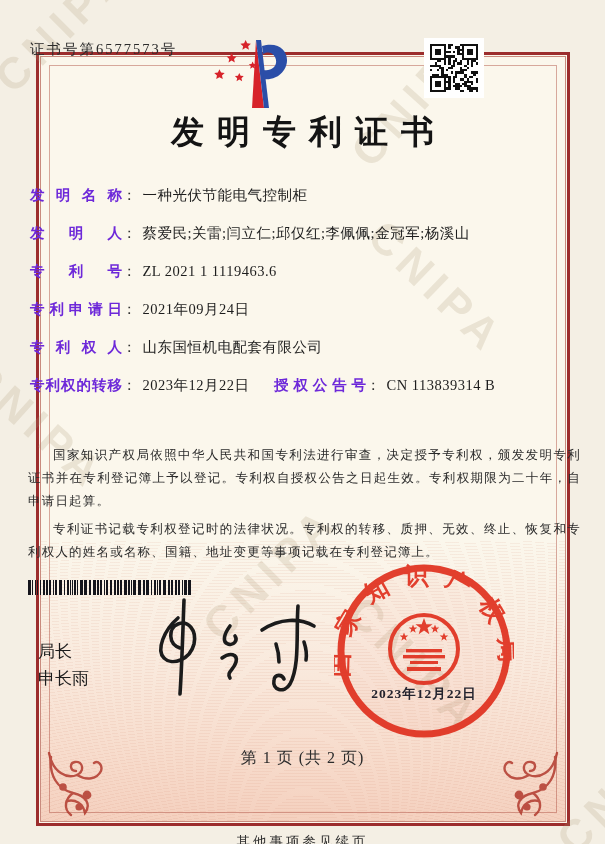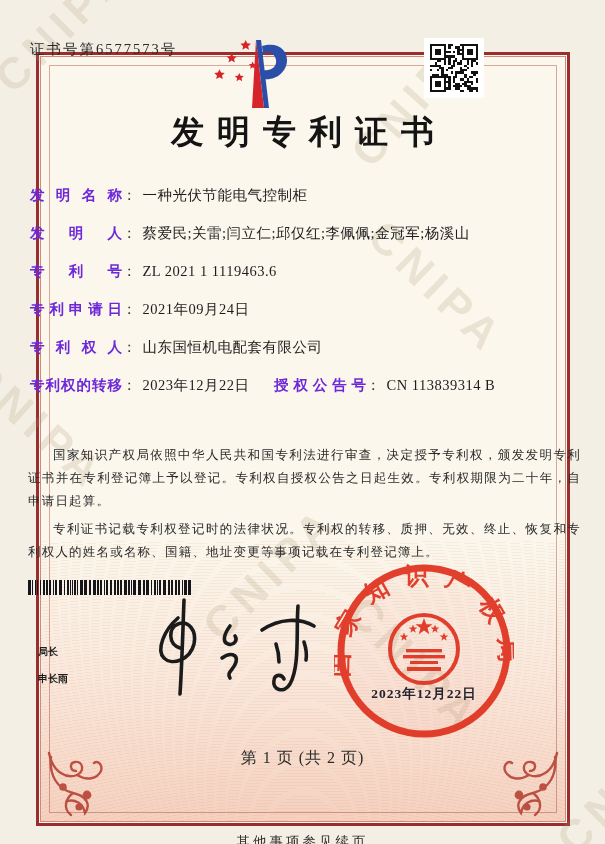--- a/index.html
+++ b/index.html
@@ -74,21 +74,21 @@
   .paras { position:absolute; left:28px; right:24px; top:444px; }
   .paras p {
     font-size:12.5px; line-height:1.82; letter-spacing:1.2px;
     text-indent:2em; text-align:justify; color:#2a2a2a; margin-bottom:6px;
   }
   .barcode { position:absolute; left:28px; top:580px; width:204px; height:15px;
     font-size:0; overflow:hidden; }
   .barcode span { display:inline-block; height:100%; background:#15151c; }
   .signer { position:absolute; left:38px; top:638px;
     font-family:"Liberation Sans","DejaVu Sans",sans-serif;
-    font-size:10px; font-weight:700; color:#1c1c1c; line-height:27px; }
+    font-size:17px; font-weight:400; color:#1c1c1c; line-height:27px; }
   .signature { position:absolute; left:138px; top:592px; width:196px; height:112px; }
   .seal { position:absolute; left:334px; top:561px; width:180px; height:180px; }
   .seal-date {
     position:absolute; left:344px; top:685px; width:160px; text-align:center;
     font-size:13.5px; font-weight:bold; letter-spacing:1px; color:#23232e;
   }
   .page-no {
     position:absolute; left:0; right:0; top:748px; text-align:center;
     font-size:16px; letter-spacing:1px; color:#2c2c2c;
   }

